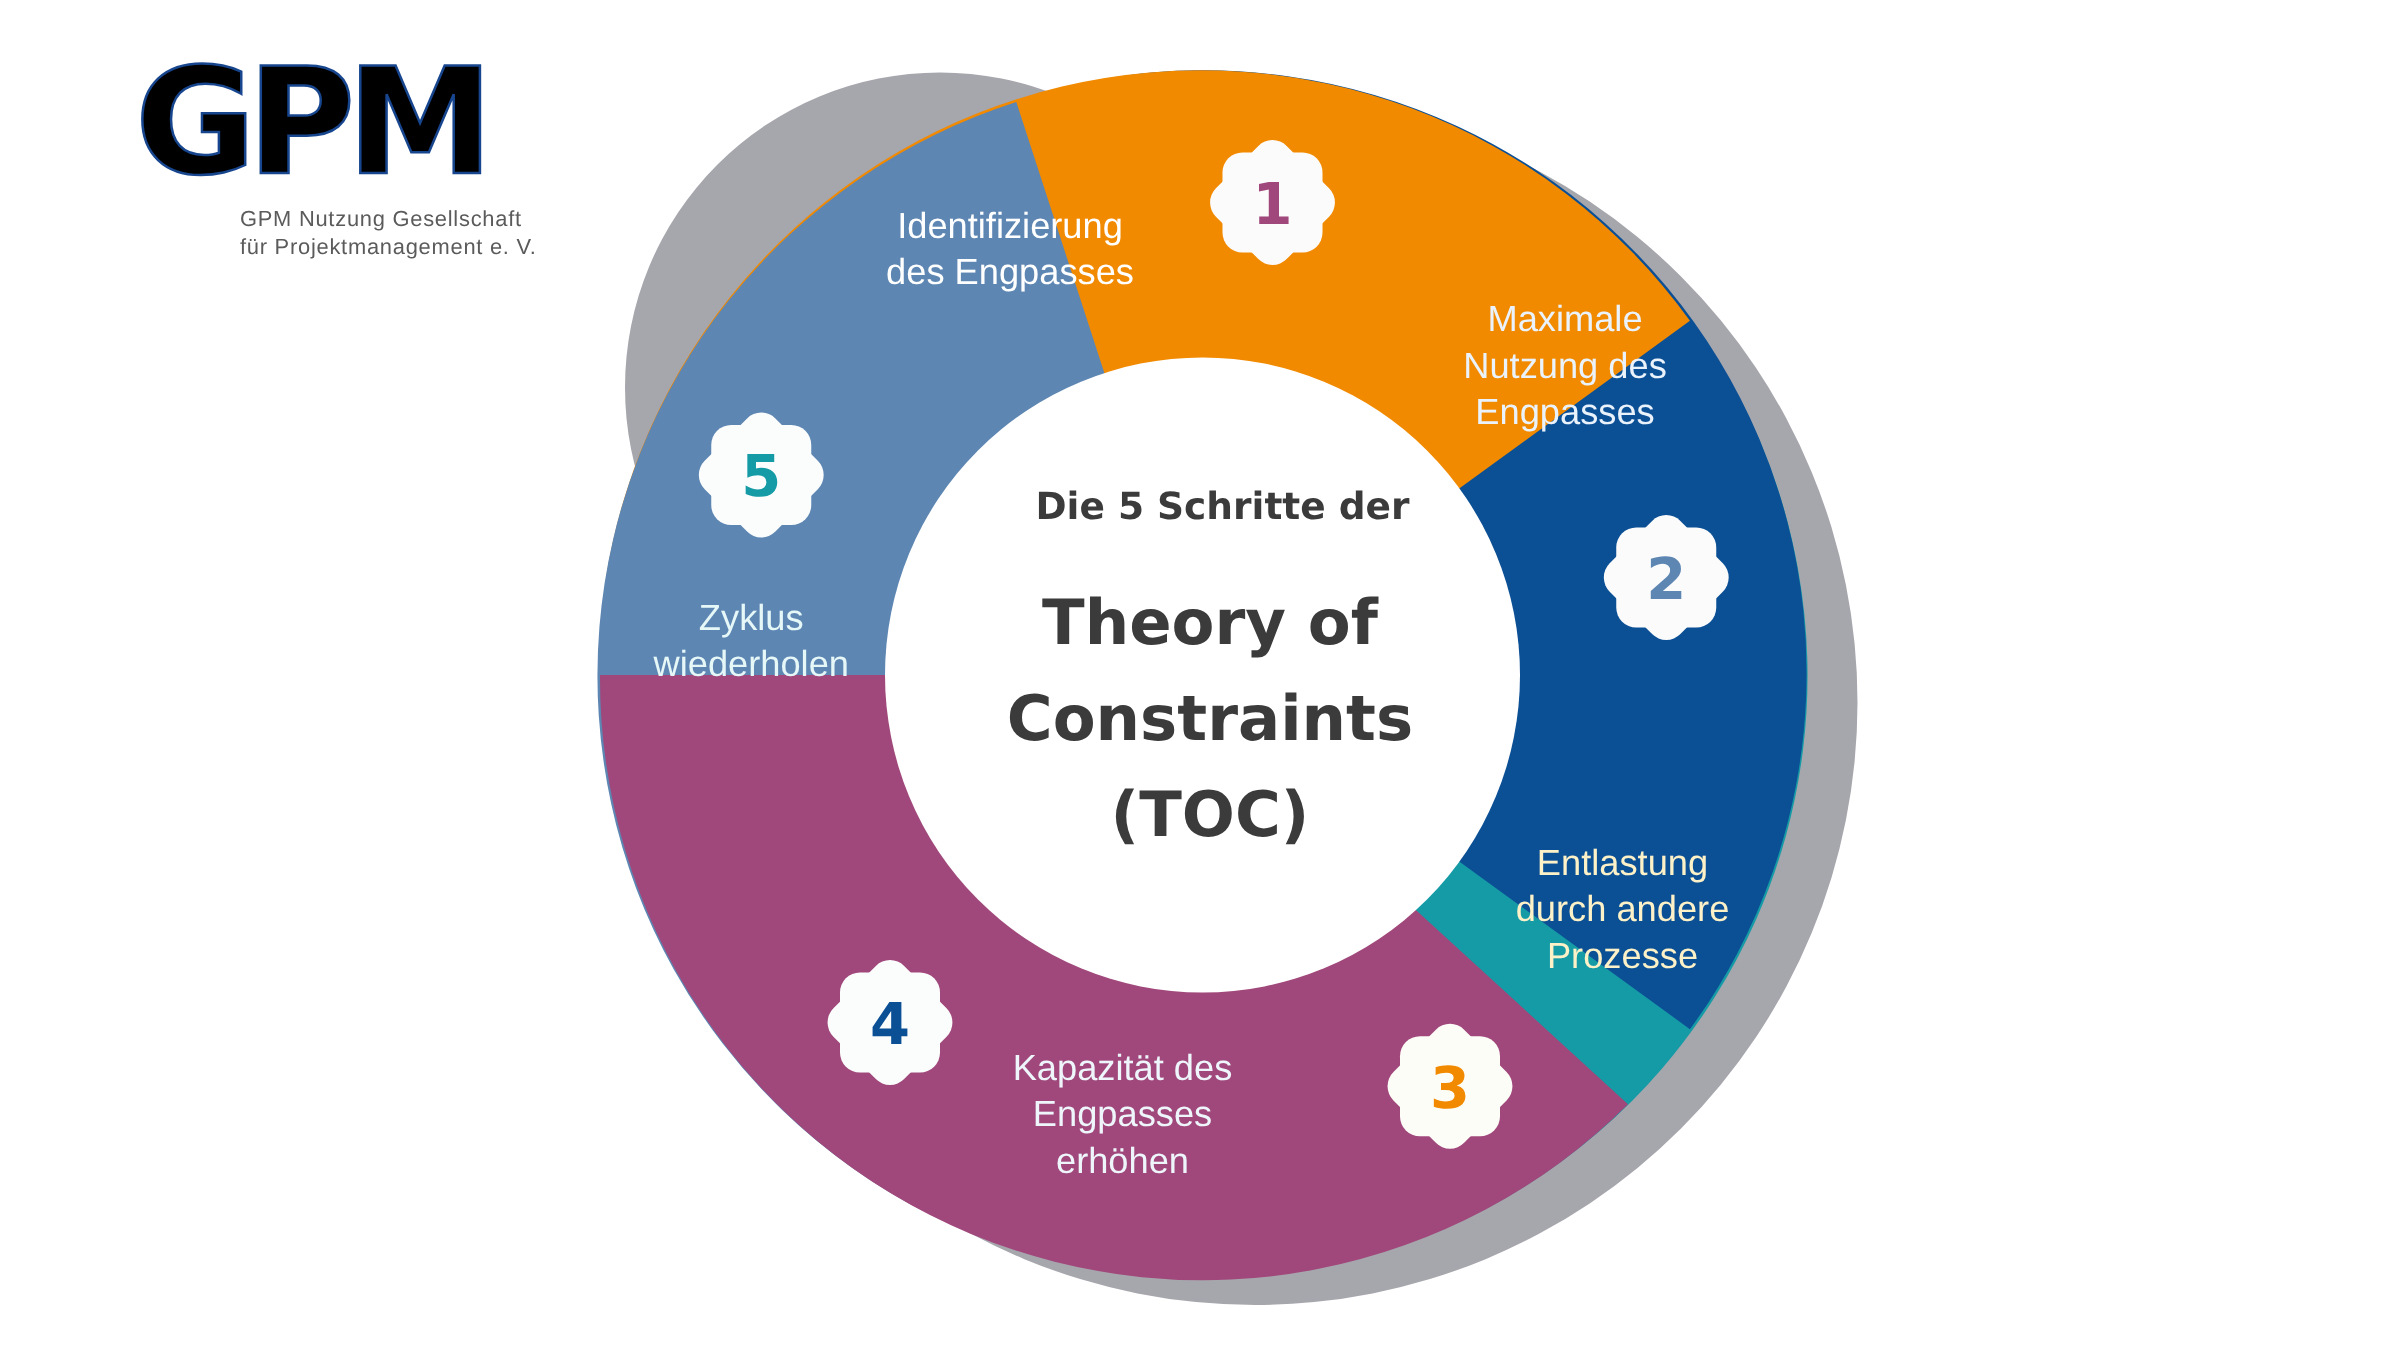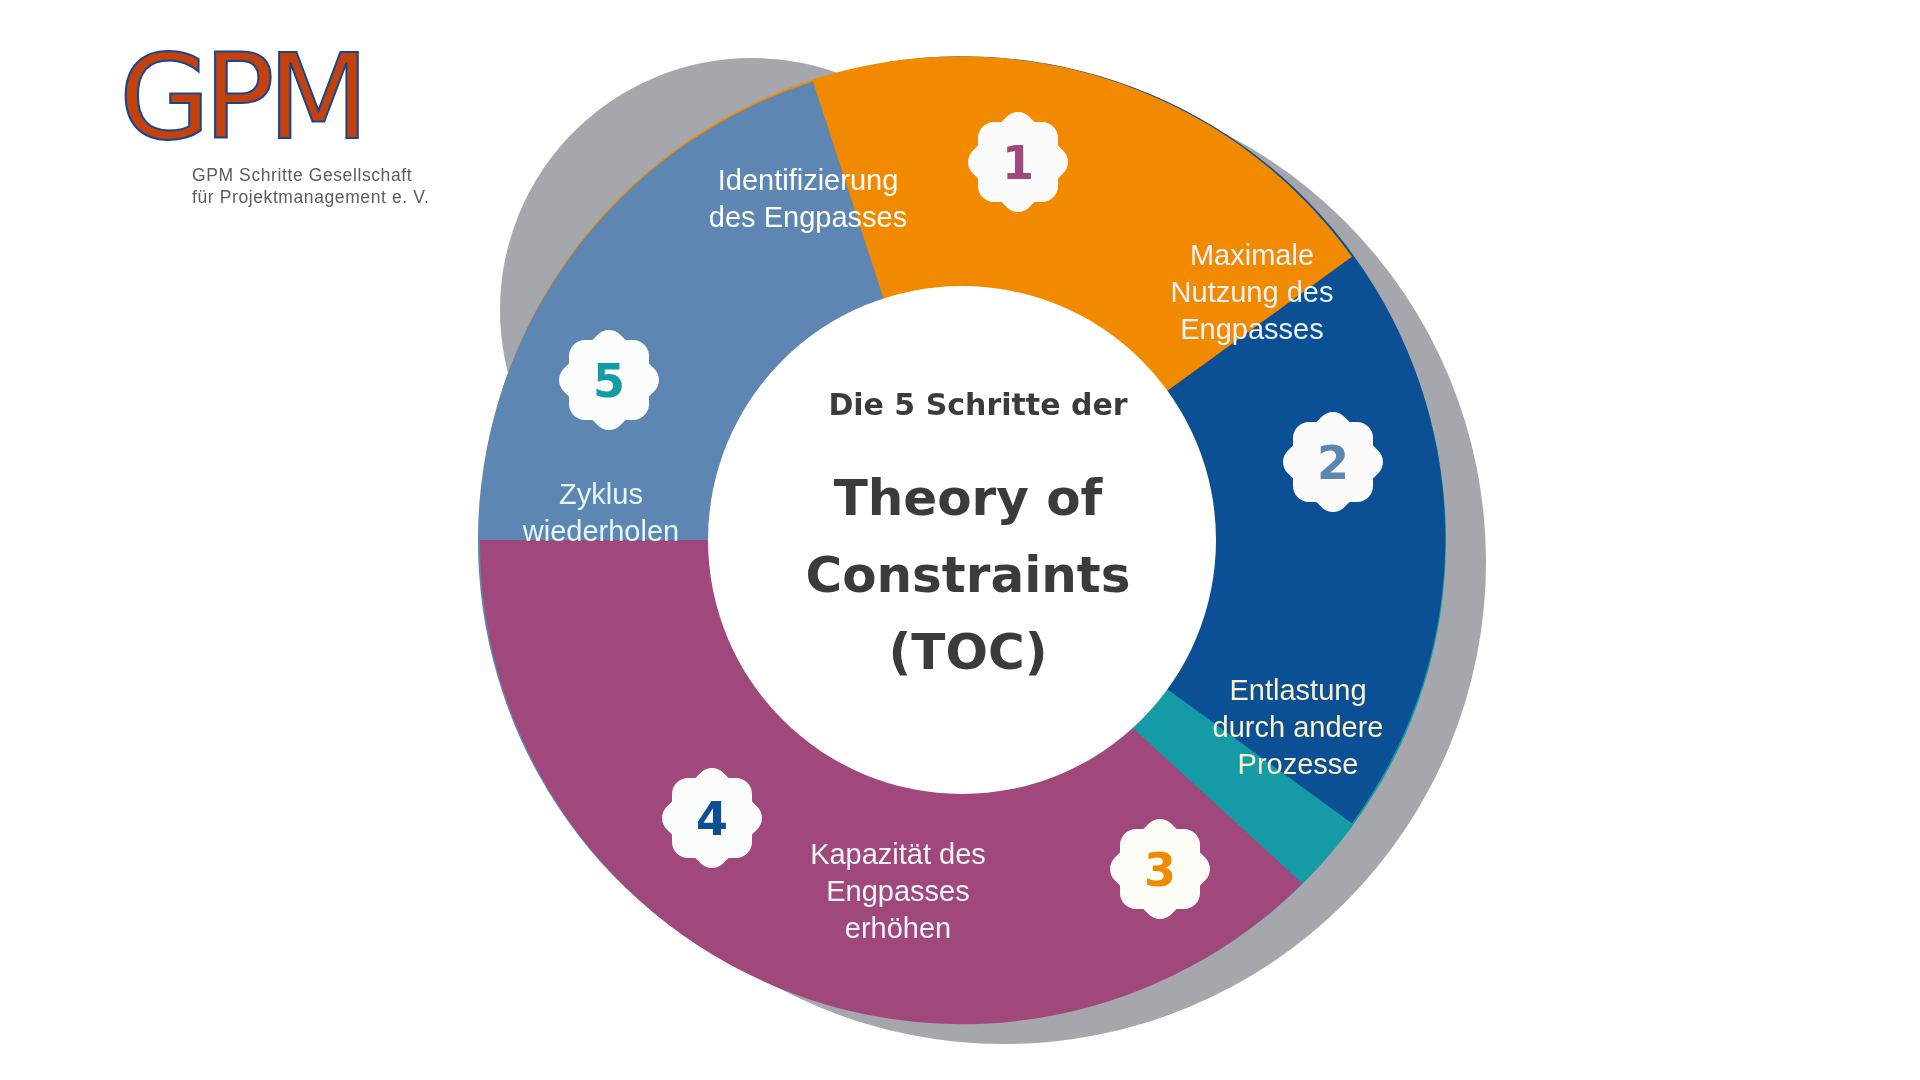--- a/index.html
+++ b/index.html
@@ -12,27 +12,27 @@
   }
 
   
   #logo {
     position:absolute;
     left:108px; top:38px;
     width:360px; height:180px;
   }
   #logo-mark {
     font-family:"DejaVu Sans", sans-serif;
-    font-weight:normal;
+    font-weight:bold;
     font-size:118px;
     line-height:118px;
     letter-spacing:-7px;
-    color:#c2410c;
+    color:#000000;
     -webkit-text-stroke:2px #17468F;
-    margin-left:11px;
+    margin-left:0px;
   }
   #logo-sub {
     margin-top:8px;
     margin-left:84px;
     font-family:"Liberation Sans", sans-serif;
     font-size:17.5px;
     line-height:22px;
     letter-spacing:0.6px;
     color:#5b5b5b;
     white-space:pre-line;
@@ -74,21 +74,21 @@
     font-size:50px;
     fill:#3b3b3b;
     text-anchor:middle;
   }
 </style>
 </head>
 <body>
 
 <div id="logo">
   <div id="logo-mark">GPM</div>
-  <div id="logo-sub" style="white-space: pre-line;">GPM Schritte Gesellschaft
+  <div id="logo-sub" style="white-space: pre-line;">GPM Nutzung Gesellschaft
 für Projektmanagement e. V.</div>
 </div>
 
 <div id="diagram">
 <svg width="1920" height="1080" viewBox="0 0 1920 1080" xmlns="http://www.w3.org/2000/svg">
 
   <defs>
 
     <g id="starburst">
       <rect x="-40" y="-40" width="80" height="80" rx="16" ry="16"></rect>

